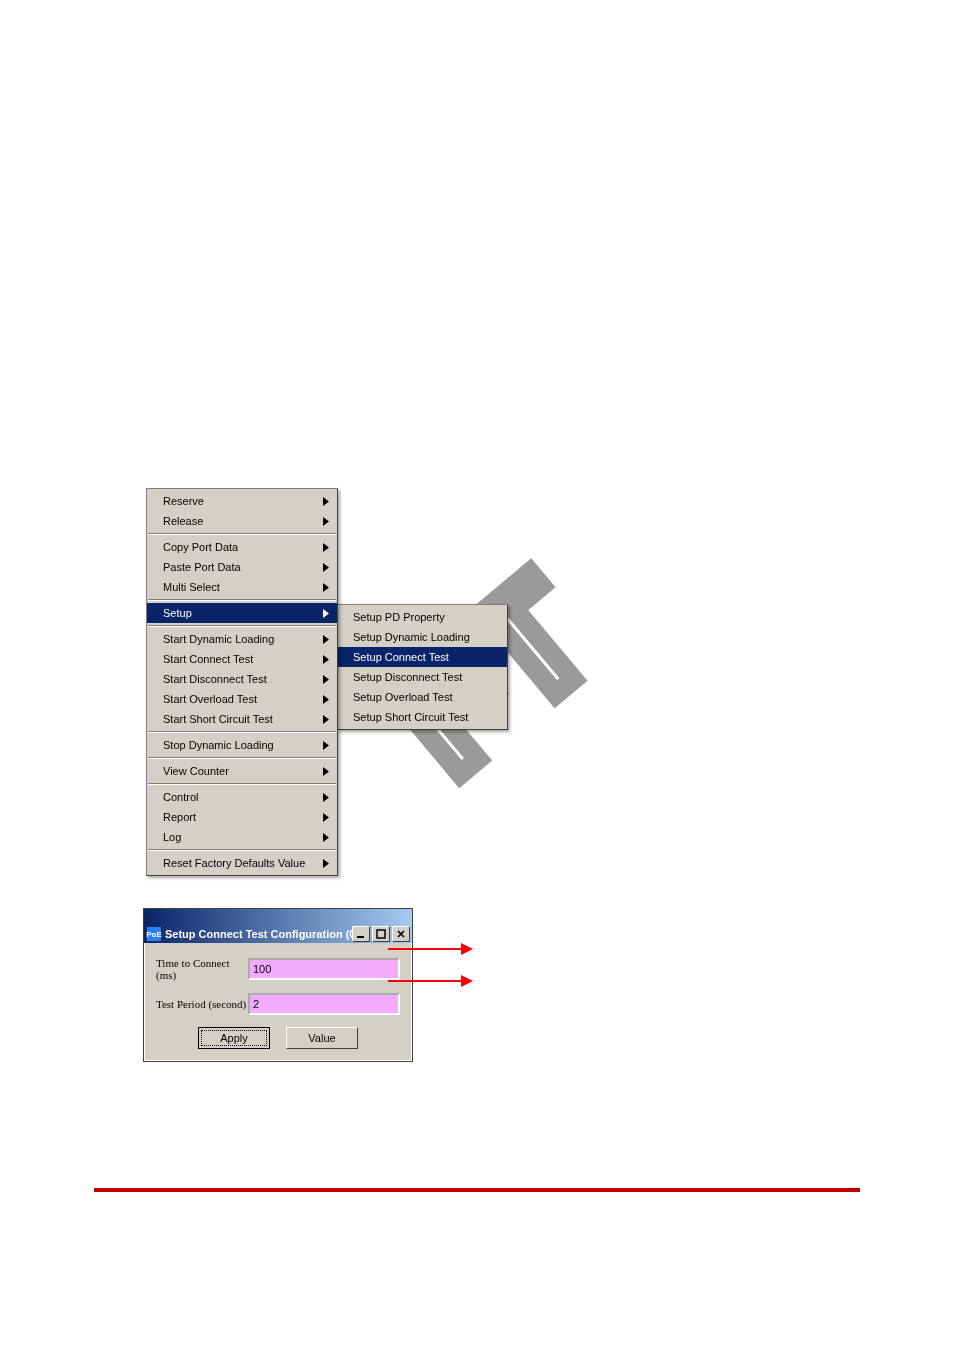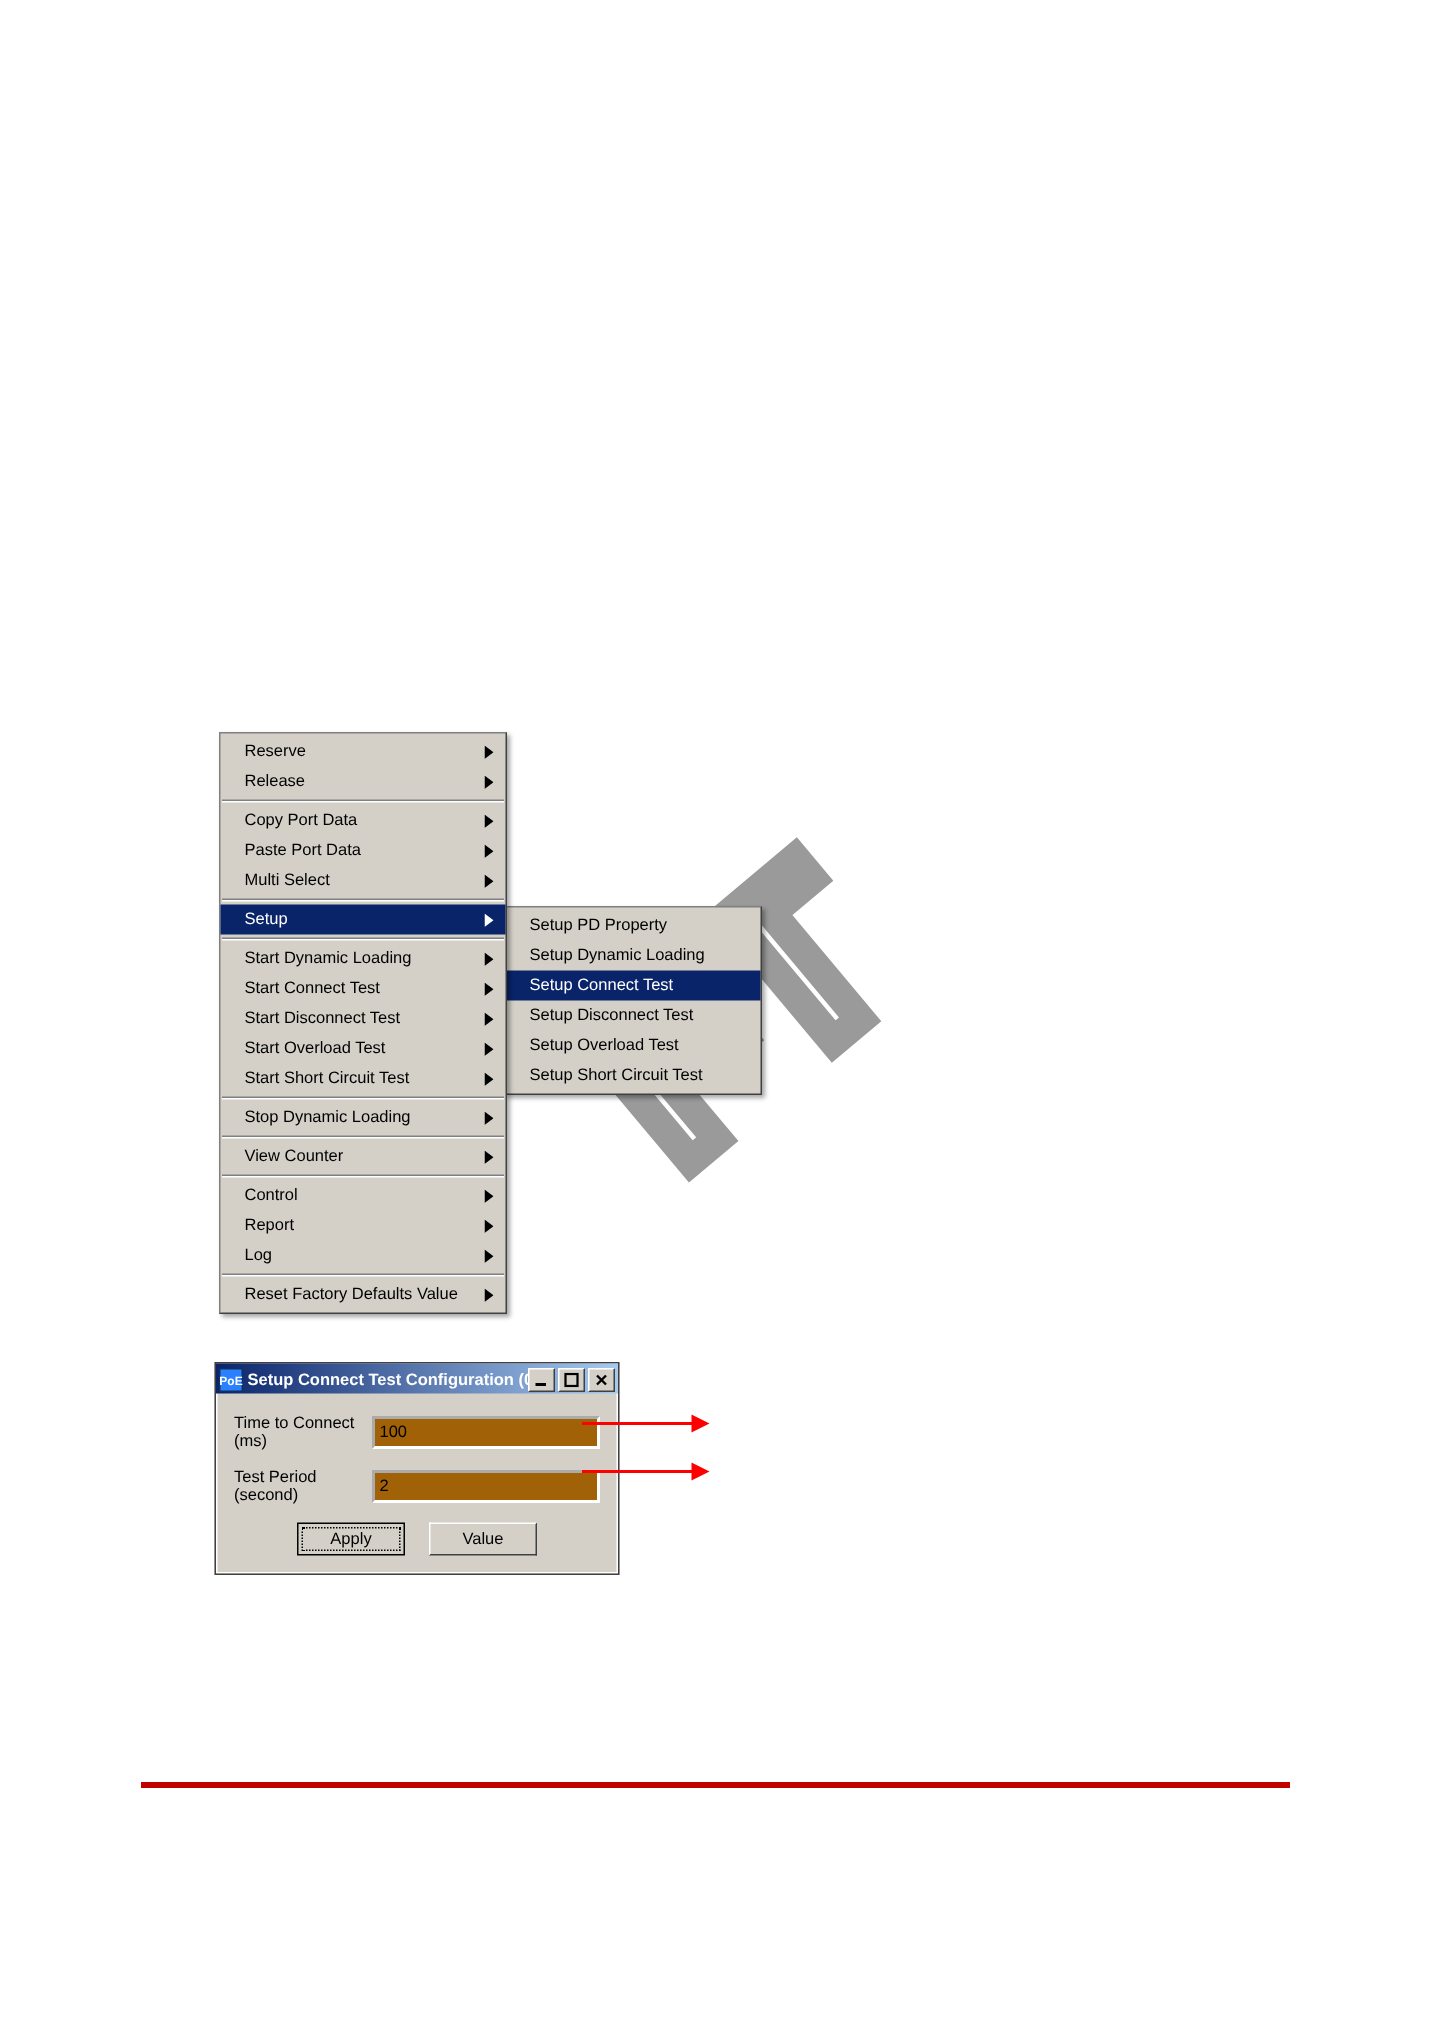--- a/index.html
+++ b/index.html
@@ -82,21 +82,21 @@
     border: 1px solid #404040;
     box-shadow: 0 0 0 1px #ffffff inset;
   }
   .titlebar {
     display: flex;
     align-items: center;
     height: 18px;
     background: linear-gradient(to right, #0a246a, #a6caf0);
     color: #fff;
     font-weight: bold;
-    padding: 2px 2px 0 2px;
+    padding: 16px 2px 0 2px;
     justify-content: center;
   }
   .titlebar .appicon {
     width: 14px; height: 14px;
     background: #2a80ff;
     color: #fff;
     font-size: 8px;
     display:flex; align-items:center; justify-content:center;
     border: 1px solid #103060;
     margin-right: 3px;
@@ -123,26 +123,26 @@
   }
 
   .dialog .body {
     padding: 14px 12px 12px 12px;
   }
   .formrow {
     display: flex;
     align-items: center;
     margin-bottom: 12px;
   }
-  .formrow .lbl { width: 120px; }
+  .formrow .lbl { width: 120px; font-family: Liberation Serif, serif; }
   .formrow input[type="text"] {
     flex: 1 1 auto;
     height: 18px;
     border: 2px inset #fff;
-    background: #a16207;
+    background: #f0abfc;
     font-family: Tahoma, Arial, sans-serif;
     font-size: 11px;
     padding: 0 3px;
   }
   .dlg-buttons {
     display: flex;
     justify-content: center;
     gap: 16px;
     margin-top: 4px;
   }

